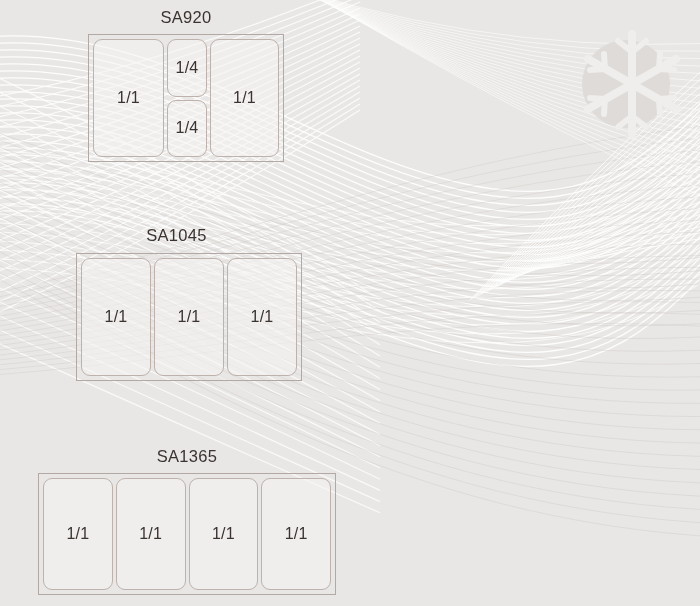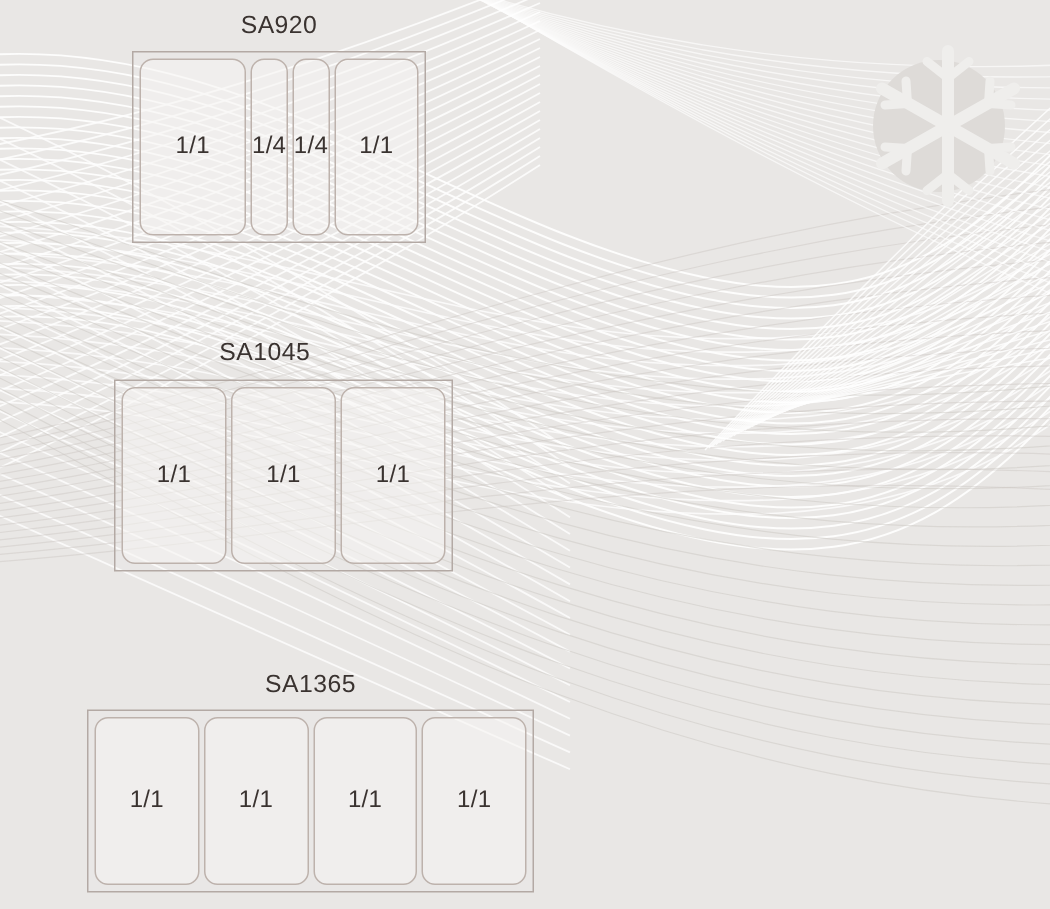--- a/index.html
+++ b/index.html
@@ -63,20 +63,21 @@
     border: 1px solid #bdb2ac;
     border-radius: 9px;
     background: rgba(246,244,242,0.55);
     display: flex;
     align-items: center;
     justify-content: center;
     position: relative;
   }
   .pan-col {
     display: flex;
+    flex-direction: column;
     gap: 3px;
   }
   .pan-col .pan {
     flex: 1 1 0;
   }
   .pan-label {
     font-size: 16px;
     color: #3a3330;
     letter-spacing: 0.2px;
     user-select: none;
@@ -109,21 +110,20 @@
     width: 226px;
     height: 128px;
   }
   #group-sa1045 .pan { flex: 1 1 0; }
 
   #group-sa1365 {
     left: 38px;
     top: 447px;
     width: 298px;
     height: 149px;
-    margin-left: 20px;
   }
   #group-sa1365 .tray {
     top: 26px;
     width: 298px;
     height: 122px;
   }
   #group-sa1365 .pan { flex: 1 1 0; }
 </style>
 </head>
 <body>

